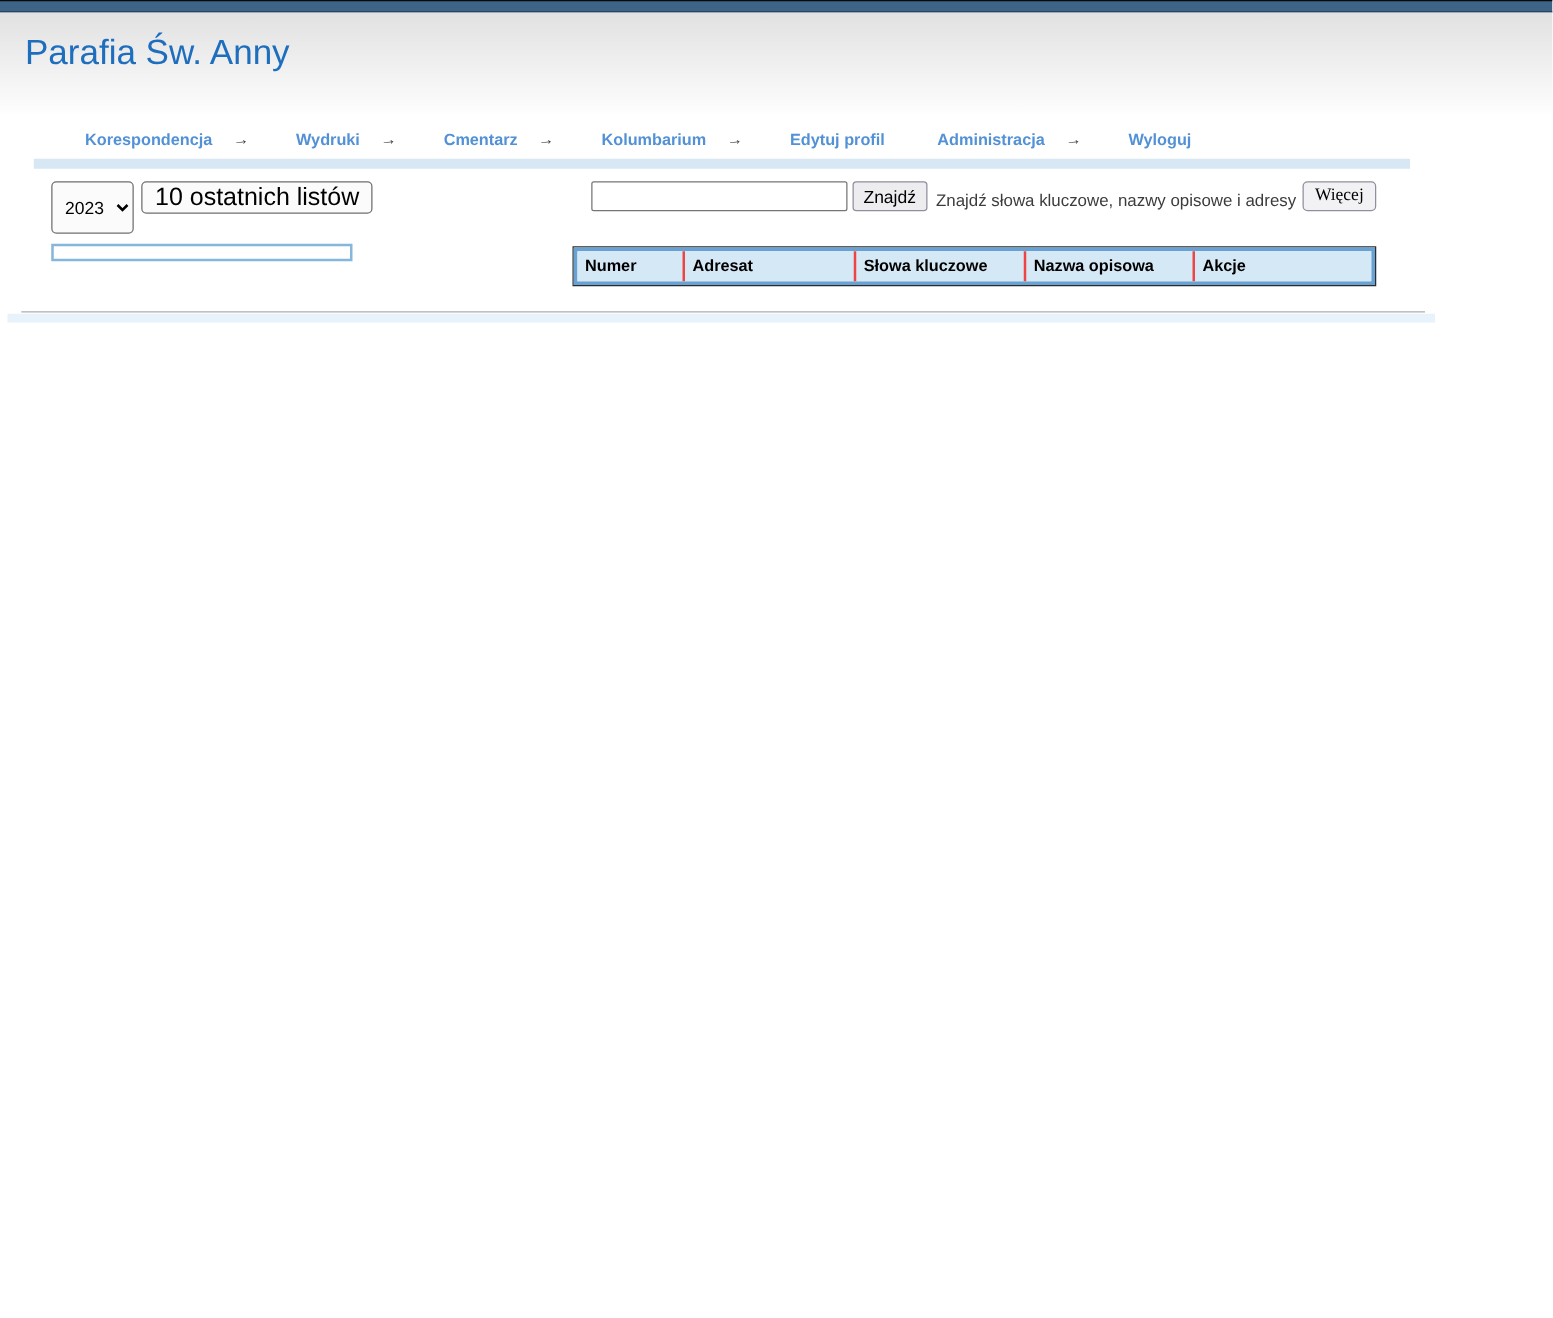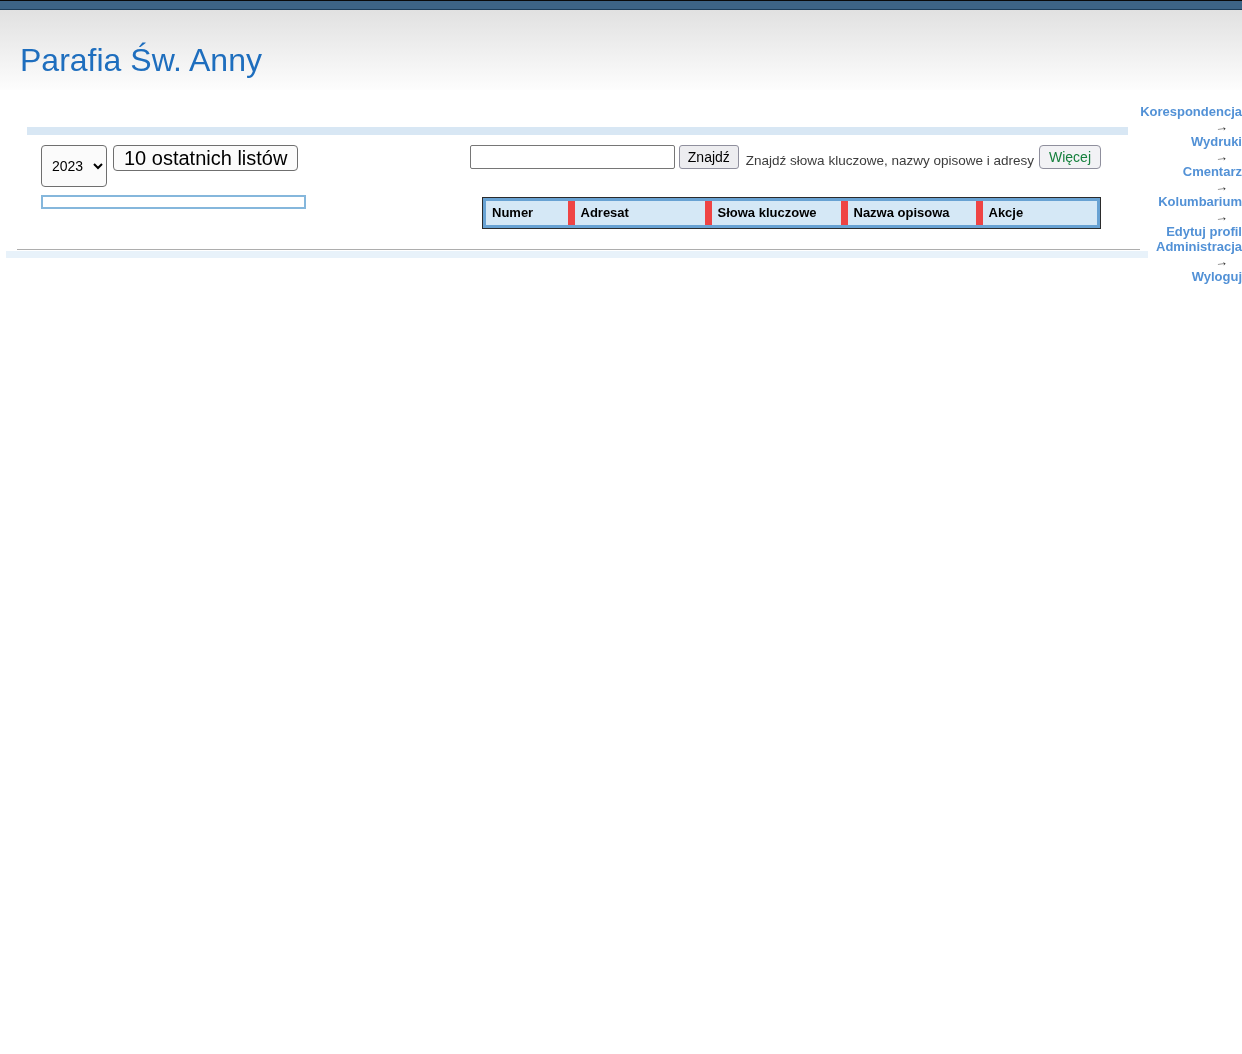--- a/index.html
+++ b/index.html
@@ -17,34 +17,33 @@
     border-bottom: 1px solid #1d3d59;
   }
   
   .header {
     height: 80px;
     background: linear-gradient(#e1e1e1, #fdfdfd);
     padding-left: 20px;
   }
   .header h1 {
     margin: 0;
-    padding-top: 32px;
-    font-size: 32px;
+    padding-top: 16px;
+    font-size: 28px;
     font-weight: 400;
     color: #1e6ebe;
     letter-spacing: 0px;
   }
   
   .menubar {
     display: flex;
-    align-items: flex-end;
+    align-items: flex-start;
     margin: 14px 0 0 68px;
     height: 18px;
     font-size: 13px;
-    flex-direction: column;
   }
   .menubar a {
     color: #5291d6;
     font-weight: bold;
     text-decoration: none;
     cursor: pointer;
   }
   .menu-arrow {
     color: #3a3a3a;
     font-size: 13px;
@@ -117,26 +116,26 @@
     cursor: pointer;
   }
   .search-hint {
     margin: 0 5px 1px 7px;
     font-size: 13.5px;
     color: #3c3c3c;
     white-space: nowrap;
   }
   .btn-more {
     font-size: 14px;
-    font-family: Liberation Sans, sans-serif;
+    font-family: Liberation Serif, serif;
     padding: 3px 9px;
     background: #f2f2f5;
     border: 1px solid #8f8f9d;
     border-radius: 4px;
-    color: #15803d;
+    color: #000000;
     cursor: pointer;
   }
   .second-row {
     display: flex;
     align-items: flex-start;
     margin-top: 8px;
   }
   .filter-input {
     width: 265px;
     height: 14px;
@@ -156,30 +155,30 @@
     background: #d5e8f6;
     width: 611px;
     table-layout: fixed;
   }
   table.msg-table th {
     font-size: 13px;
     font-weight: bold;
     color: #000;
     text-align: left;
     padding: 4px 6px 5px 6px;
-    border-left: 7px solid #ef4444;
+    border-left: 2px solid #ef4444;
     white-space: nowrap;
     overflow: hidden;
   }
   table.msg-table th:first-child { border-left: none; }
   .col-numer   { width: 85px; }
   .col-adresat { width: 137px; }
   .col-slowa   { width: 136px; }
   .col-nazwa   { width: 135px; }
-  .col-akcje   { width: 118px; }
+  .col-akcje   { width: 142px; }
   
   .footer-rule {
     margin: 20px 0 0 17px;
     width: 1123px;
     height: 0;
     border-top: 1px solid #adadad;
   }
   .footer-strip {
     margin: 1px 0 0 6px;
     width: 1142px;

